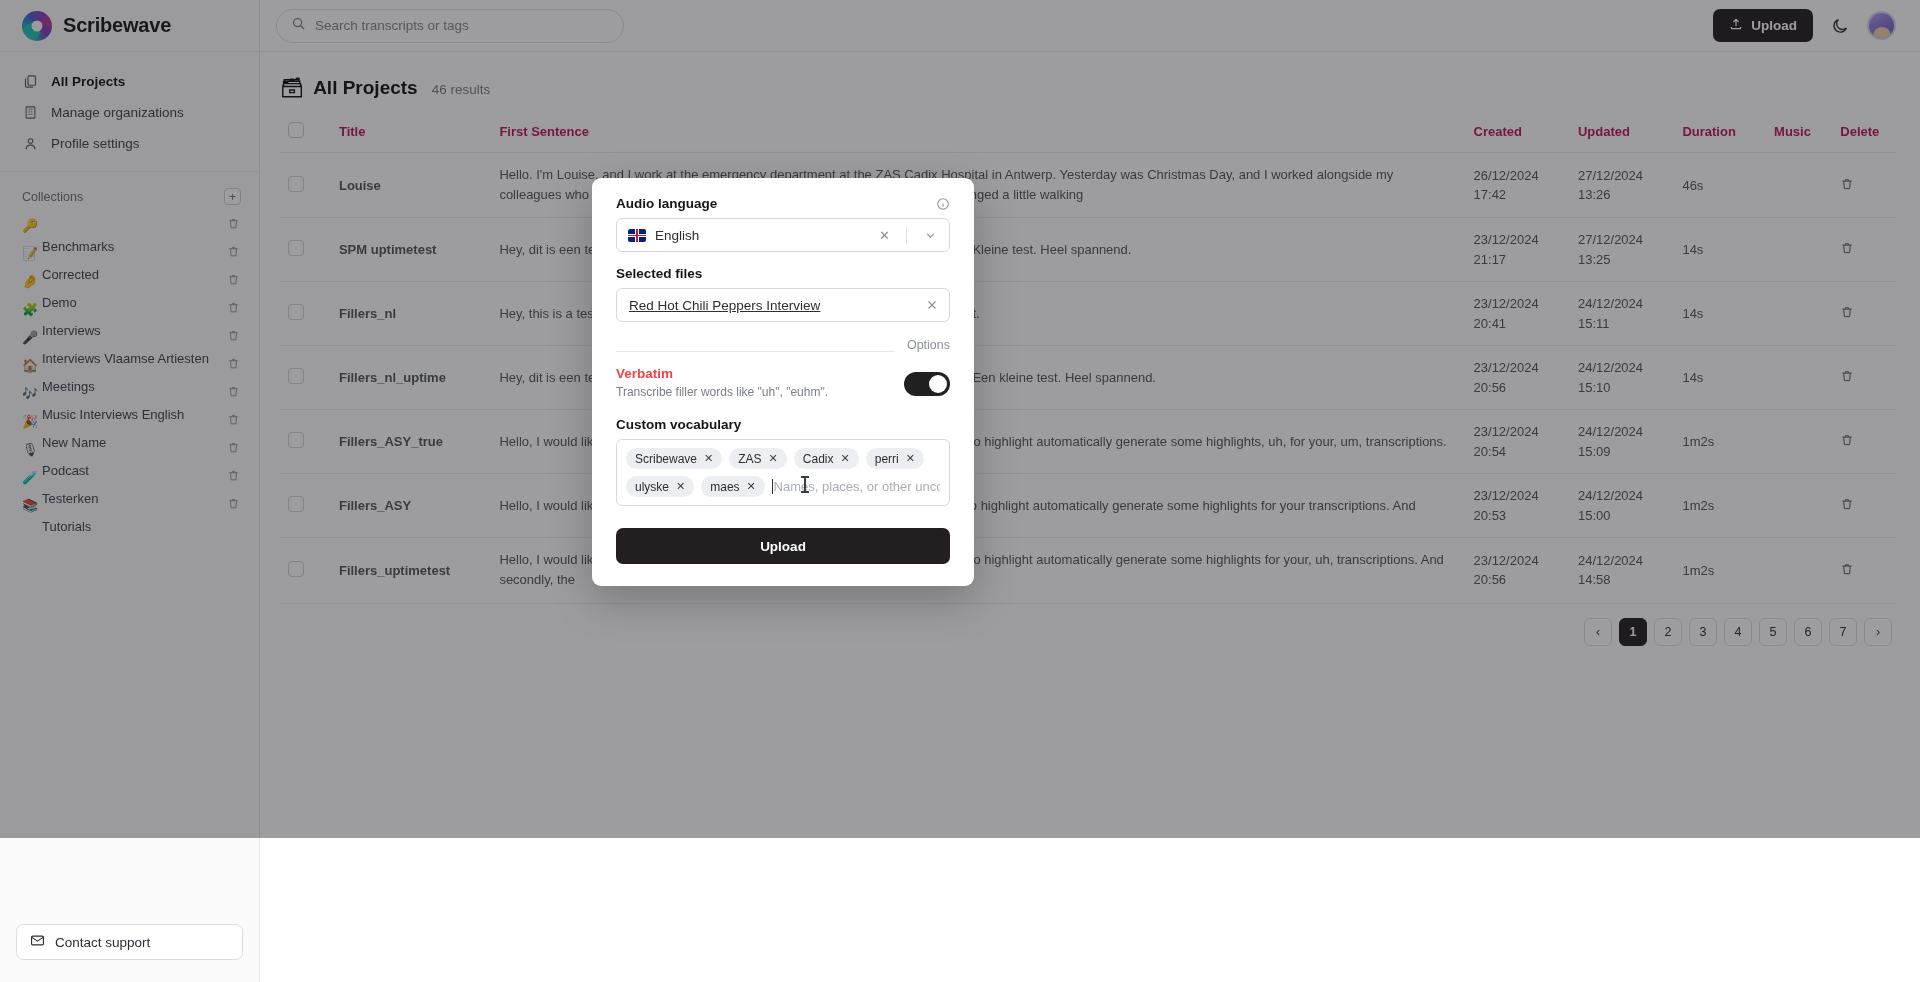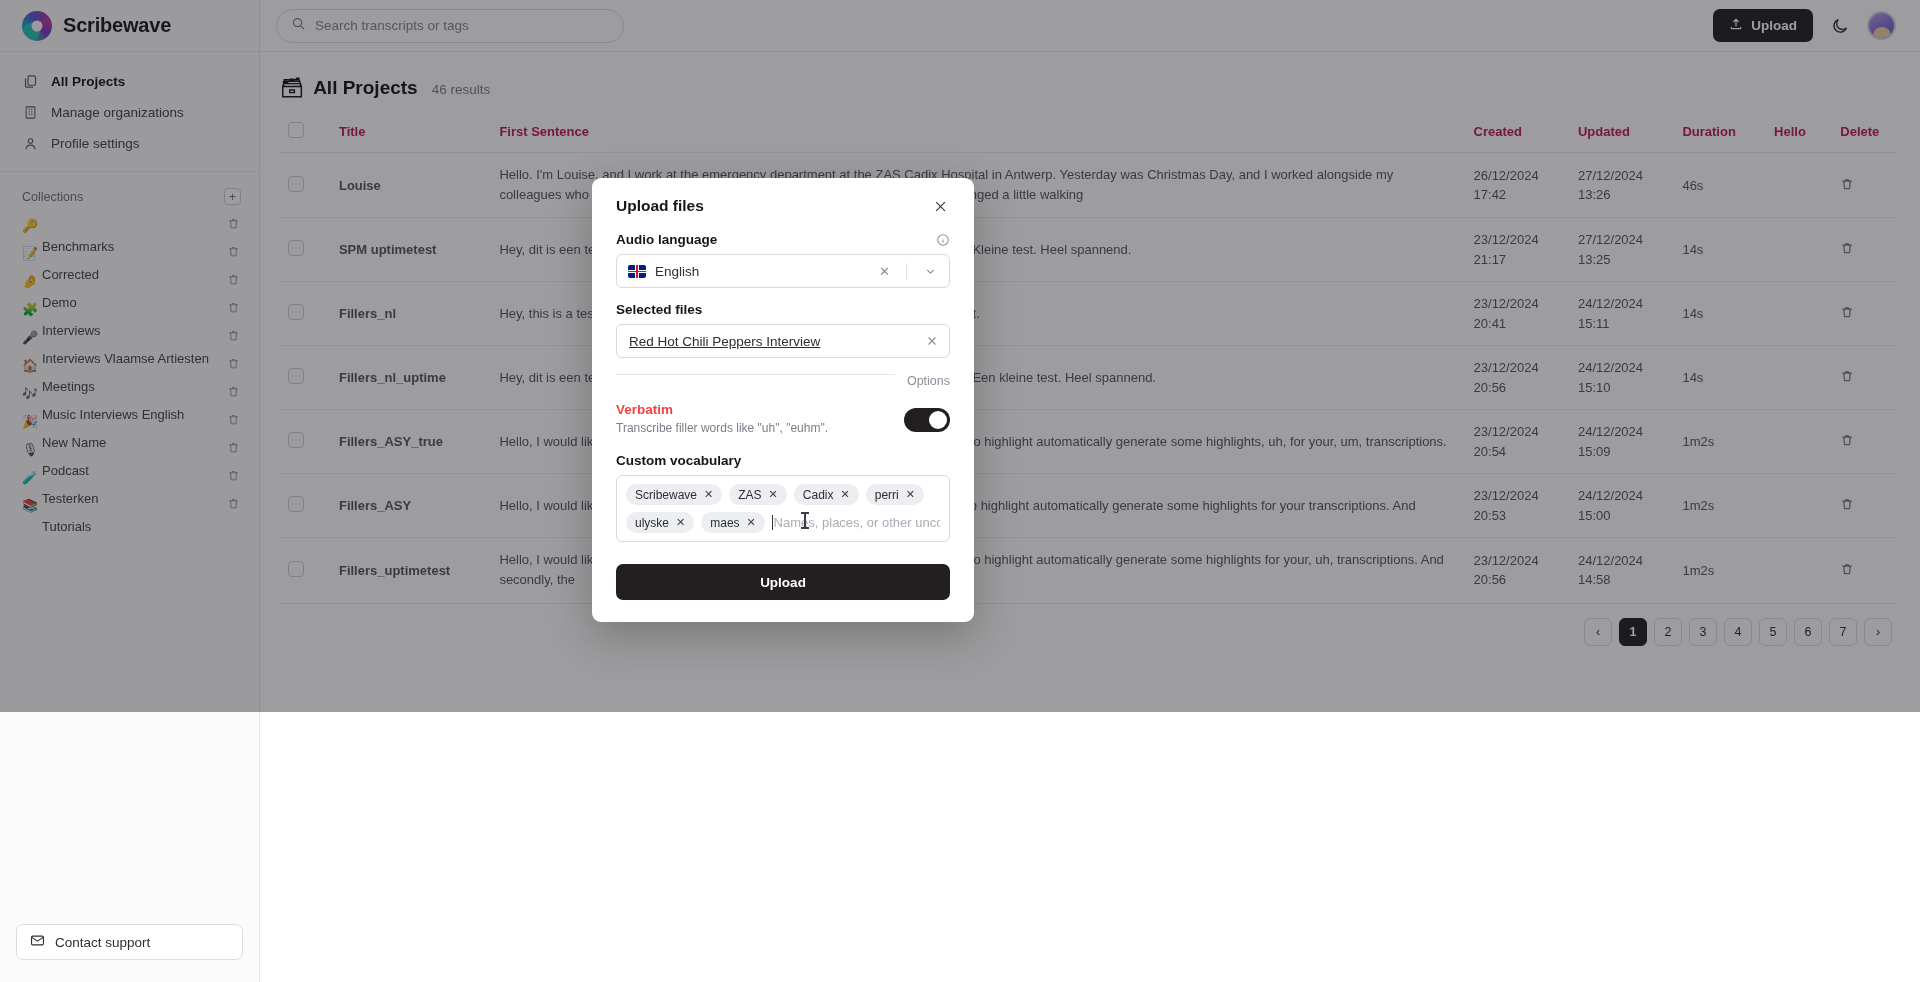--- a/index.html
+++ b/index.html
@@ -2,21 +2,21 @@
 <html><head>
 <meta charset="utf-8">
 <style>
   * { box-sizing: border-box; margin: 0; padding: 0; }
   html, body {
     width: 1920px; height: 982px;
     font-family: "Liberation Sans", "DejaVu Sans", sans-serif;
     background: #ffffff;
     overflow: hidden;
   }
-  #app { position: relative; width: 1920px; height: 712px; }
+  #app { position: relative; width: 1920px; height: 838px; }
 
   
   .sidebar {
     position: absolute; left: 0; top: 0;
     width: 260px; height: 982px;
     background: #fbfbfc;
     border-right: 1px solid #e7e7ea;
     display: flex; flex-direction: column;
   }
   .brand {
@@ -191,21 +191,21 @@
 
   .gap { height: 14px; }
 
   .file-ctl {
     height: 34px; border: 1px solid #d7d9de; border-radius: 6px; background: #fff;
     display: flex; align-items: center; padding: 0 10px 0 12px;
   }
   .file-name { font-size: 13.5px; color: #2b2e35; flex: 1; white-space: nowrap; overflow: hidden; text-overflow: ellipsis; text-decoration: underline;}
   .file-x { color: #8b8f98; cursor: pointer; display:flex; align-items:center; }
 
-  .options-sep { display: flex; align-items: flex-start; gap: 12px; padding: 16px 0 14px 0; }
+  .options-sep { display: flex; align-items: flex-end; gap: 12px; padding: 16px 0 14px 0; }
   .sep-line { flex: 1; height: 1px; background: #e6e7ea; }
   .sep-text { font-size: 12.5px; color: #8b8f98; }
 
   .toggle-row { display: flex; align-items: flex-start; justify-content: space-between; gap: 14px; }
   .toggle-txt-title { font-size: 13.5px; font-weight: 700; color: #ef4444; }
   .toggle-txt-sub { font-size: 12px; color: #7a7e87; padding-top: 4px; }
   .switch {
     width: 46px; height: 24px; border-radius: 12px; background: #231f20;
     position: relative; cursor: pointer; flex: 0 0 46px; margin-top: 6px;
   }
@@ -438,21 +438,21 @@
       <thead>
         <tr>
           <th>
             <span class="cb"></span>
           </th>
           <th>Title</th>
           <th>First Sentence</th>
           <th>Created</th>
           <th>Updated</th>
           <th>Duration</th>
-          <th>Hello</th>
+          <th>Music</th>
           <th>Delete</th>
         </tr>
       </thead>
       <tbody id="projects-body">
           <tr>
             <td><span class="cb"></span></td>
             <td class="c-title">Louise</td>
             <td>
               <div class="snippet">Hello. I'm Louise, and I work at the emergency department at the ZAS Cadix Hospital in Antwerp. Yesterday was Christmas Day, and I worked alongside my colleagues who were busy tending to many sick patients. It was hectic, so we arranged a little walking</div>
             </td>
@@ -588,28 +588,20 @@
         <button class="pg">5</button>
         <button class="pg">6</button>
         <button class="pg">7</button>
         <button class="pg">›</button>
       </div>
   </div>
 
   <div class="overlay"></div>
 
   <div class="modal">
-    <div class="modal-head">
-      <div class="modal-title">Upload files</div>
-      <div class="modal-close">
-        <svg width="15" height="15" viewBox="0 0 24 24" fill="none" stroke="currentColor" stroke-width="2">
-            <path d="M5 5l14 14M19 5L5 19"></path>
-          </svg>
-      </div>
-    </div>
 
     <div class="label-row">
       <span class="field-label">Audio language</span>
       <span class="info-ico">
         <svg width="14" height="14" viewBox="0 0 24 24" fill="none" stroke="currentColor" stroke-width="1.8">
             <circle cx="12" cy="12" r="9"></circle>
             <path d="M12 11v5.5M12 7.6v.2"></path>
           </svg>
       </span>
     </div>

